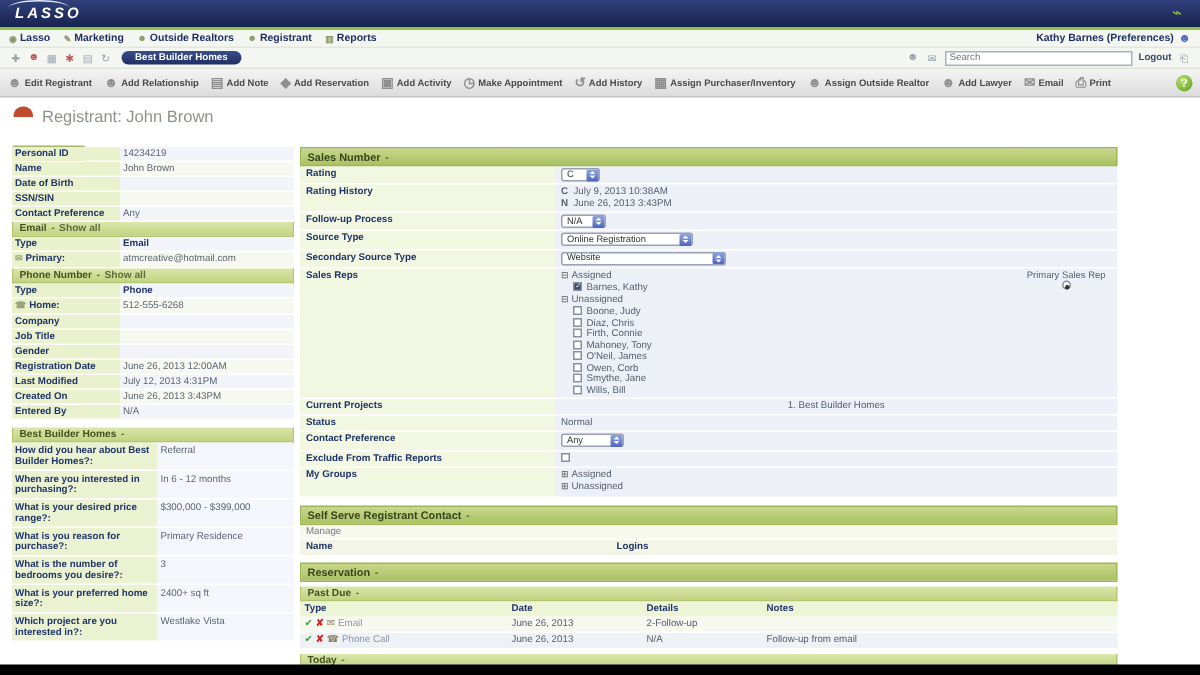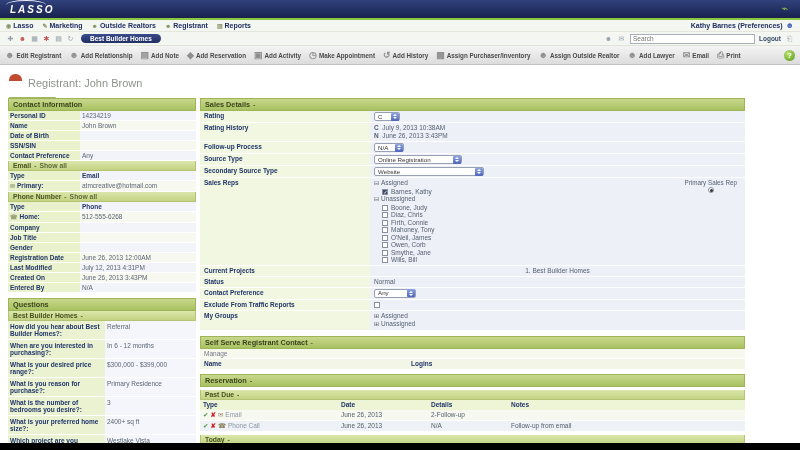--- a/index.html
+++ b/index.html
@@ -31,21 +31,21 @@
   .logout { font-size:6.5px; color:#3a4a6b; font-weight:bold; }
   .toolbar { height:19px; background:linear-gradient(#f4f4f4,#dcdcdc);
     border-bottom:1px solid #c2c2c2; display:flex; align-items:center; gap:8px;
     padding:0 5px; }
   .tbtn { display:flex; align-items:center; gap:2px; font-size:6.3px; font-weight:bold;
     color:#4a4a4a; white-space:nowrap; cursor:pointer; }
   .tbico { font-size:9px; color:#8f8f8f; line-height:9px; }
   .helpico { margin-left:auto; width:11px; height:11px; border-radius:50%;
     background:radial-gradient(circle at 35% 30%, #b8e06a, #5a9c1e); color:#fff;
     font-size:8px; font-weight:bold; text-align:center; line-height:11px; cursor:pointer; }
-  .titlebar { height:26px; display:flex; align-items:flex-end; gap:6px; padding:2px 8px; }
+  .titlebar { height:26px; display:flex; align-items:center; gap:6px; padding:2px 8px; }
   .avatar { width:14px; height:16px; position:relative; }
   .avatar .head { width:7px; height:7px; border-radius:50%; background:#e8a05a;
     margin:0 auto; }
   .avatar .bodyp { width:13px; height:7px; border-radius:6px 6px 0 0; background:#c14b2e;
     margin:1px auto 0; }
   .ptitle { font-size:11px; color:#8c948a; }
   .savebtn { display:inline-block; margin:0 0 3px 8px;
     background:linear-gradient(#eaf3ca,#cfe199); border:1px solid #a2b769;
     border-radius:2px; font-size:6.3px; font-weight:bold; color:#49571f; padding:1px 5px;
     cursor:pointer; }
@@ -238,23 +238,20 @@
 
 <div class="titlebar">
   <span class="avatar"><span class="head"></span><span class="bodyp" style="display:block;"></span></span>
   <span class="ptitle">Registrant: John Brown</span>
 </div>
 <span class="savebtn">Save Layout</span>
 
 <div class="content">
 
   <div class="leftcol">
-    <div class="hdr">
-        <span>Contact Information</span>
-      </div>
     <div class="lrow">
         <span class="lab">Personal ID</span>
         <span class="val">14234219</span>
       </div>
     <div class="lrow g">
         <span class="lab">Name</span>
         <span class="val">John Brown</span>
       </div>
     <div class="lrow">
         <span class="lab">Date of Birth</span>
@@ -320,23 +317,20 @@
     <div class="lrow g">
         <span class="lab">Created On</span>
         <span class="val">June 26, 2013 3:43PM</span>
       </div>
     <div class="lrow">
         <span class="lab">Entered By</span>
         <span class="val">N/A</span>
       </div>
 
     <div class="gap"></div>
-    <div class="hdr">
-        <span>Questions</span>
-      </div>
     <div class="subhdr">
         <span>Best Builder Homes</span>
         <span class="dash">-</span>
       </div>
     <div class="qrow">
         <span class="lab">How did you hear about Best Builder Homes?:</span>
         <span class="val">Referral</span>
       </div>
     <div class="qrow">
         <span class="lab">When are you interested in purchasing?:</span>
@@ -360,21 +354,21 @@
       </div>
     <div class="qrow">
         <span class="lab">Which project are you interested in?:</span>
         <span class="val">Westlake Vista</span>
       </div>
 
   </div>
 
   <div class="rightcol">
     <div class="hdr">
-        <span>Sales Details</span>
+        <span>Sales Number</span>
         <span class="dash">-</span>
       </div>
 
     <div class="srow">
       <span class="slab">Rating</span>
       <span class="sval"><span class="sel" style="width:26px;">
             <span>C</span>
             <span class="stp">
               <i class="up"></i>
               <i class="dn"></i>

